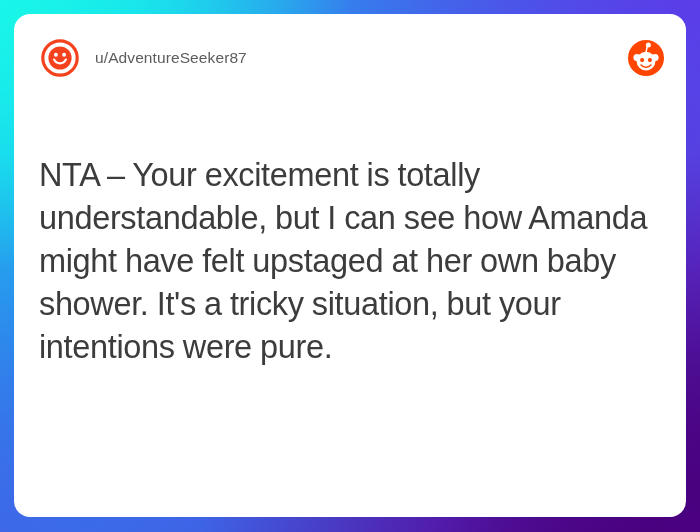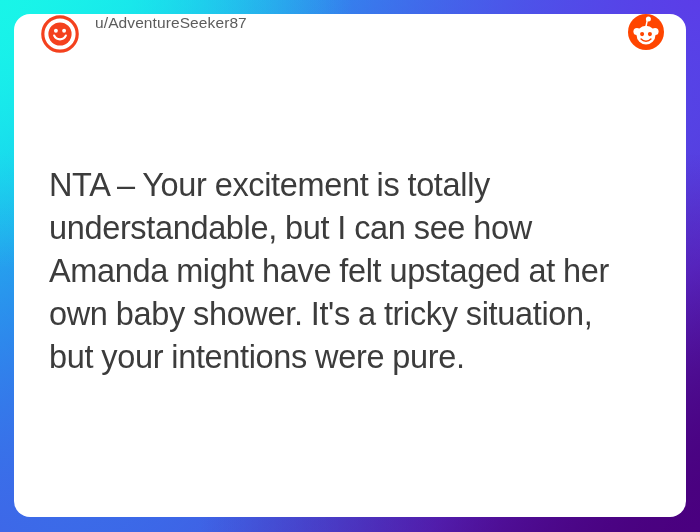--- a/index.html
+++ b/index.html
@@ -38,21 +38,21 @@
     overflow: hidden;
   }
 
   .card-header {
     position: absolute;
     left: 0;
     top: 0;
     right: 0;
     height: 88px;
     display: flex;
-    align-items: flex-start;
+    align-items: center;
     padding: 0 22px 0 26px;
   }
 
   .avatar {
     width: 40px;
     height: 40px;
     flex: 0 0 40px;
     display: block;
   }
 
@@ -78,21 +78,21 @@
     position: absolute;
     left: 0;
     right: 0;
     top: 88px;
     bottom: 0;
     padding: 52px 38px 0 25px;
     box-sizing: border-box;
   }
 
   .post-text {
-    margin: 10px;
+    margin: 0;
     font-size: 32.5px;
     line-height: 43px;
     color: #3c3c3c;
     font-weight: 400;
     letter-spacing: -0.35px;
     word-spacing: -0.5px;
     font-family: "Liberation Sans", sans-serif;
   }
 </style>
 </head>

